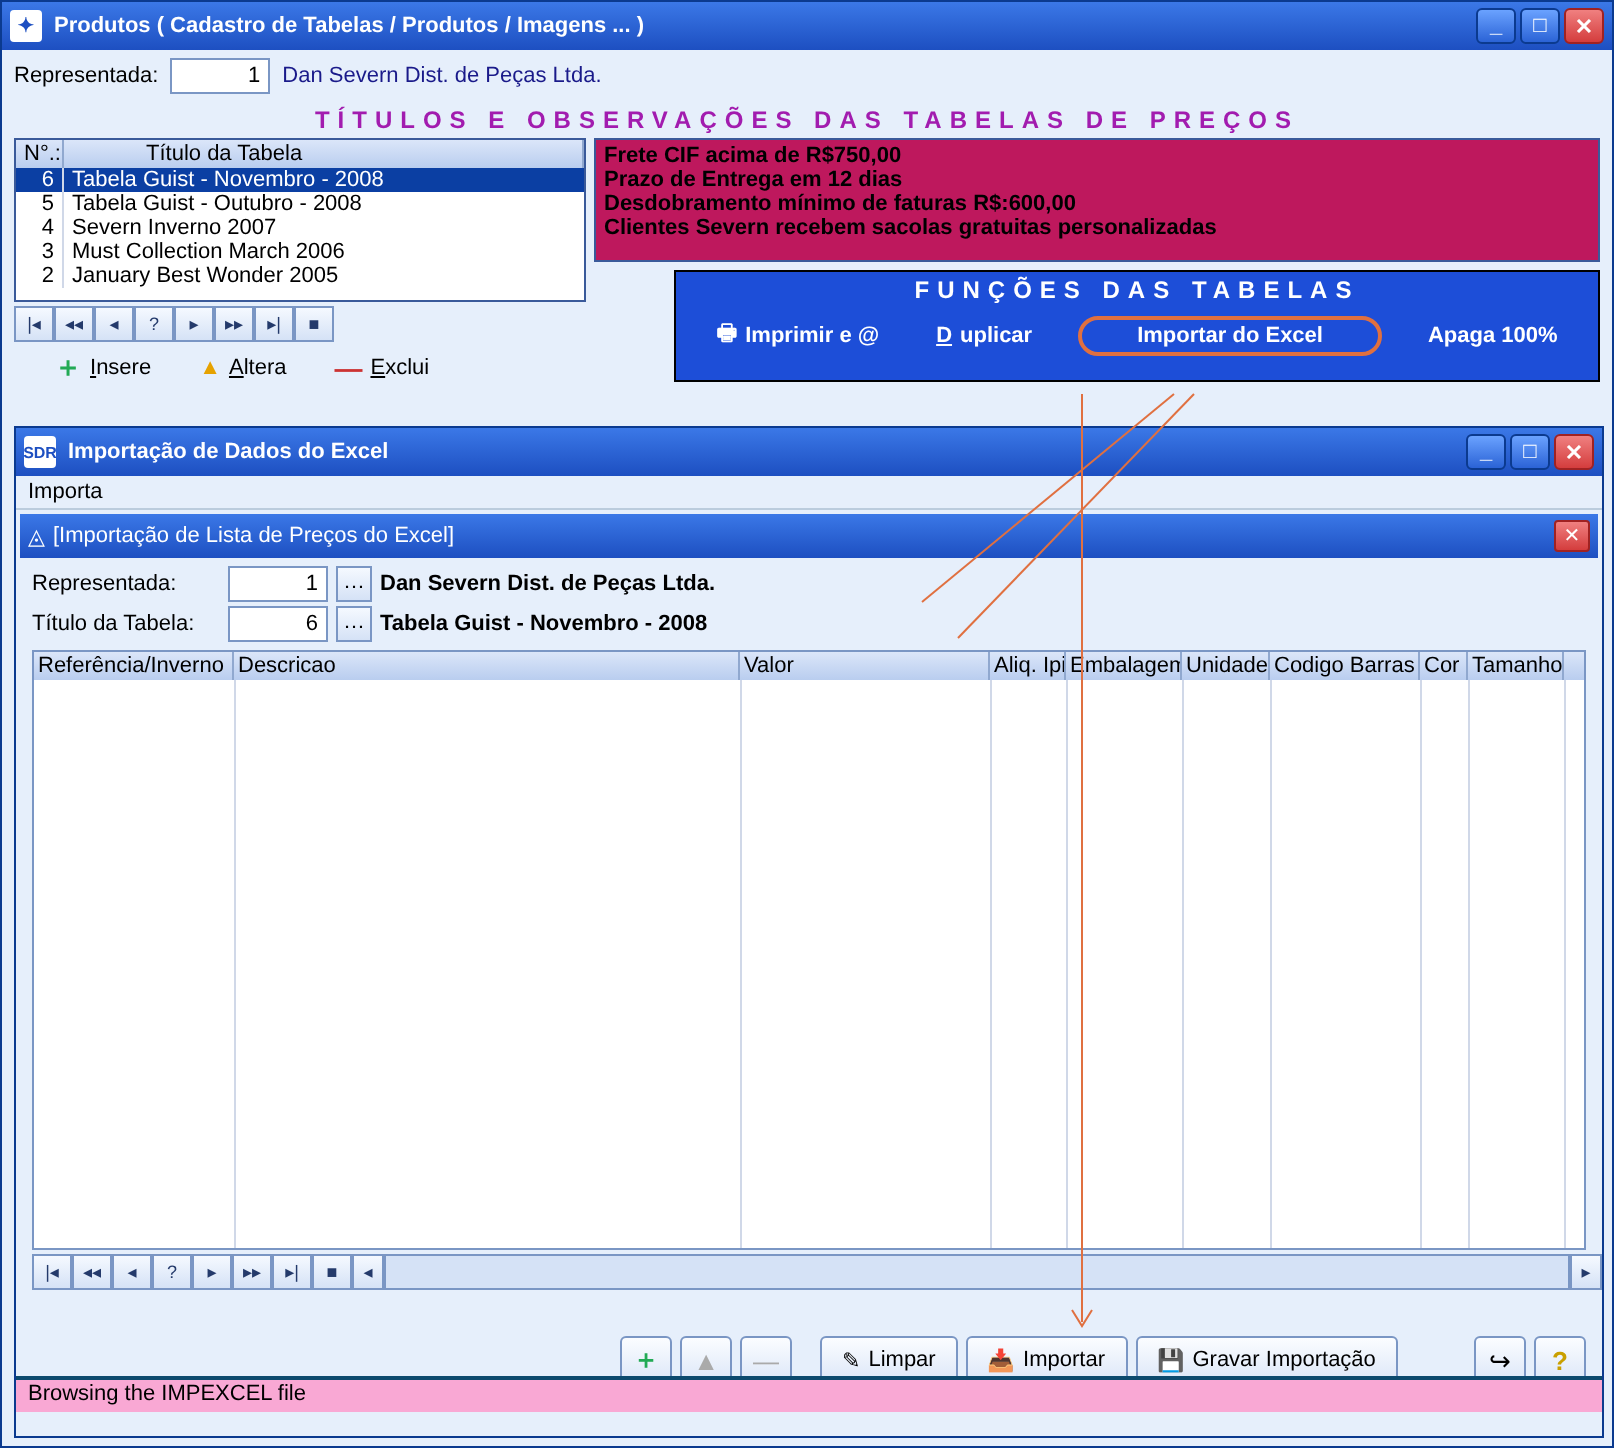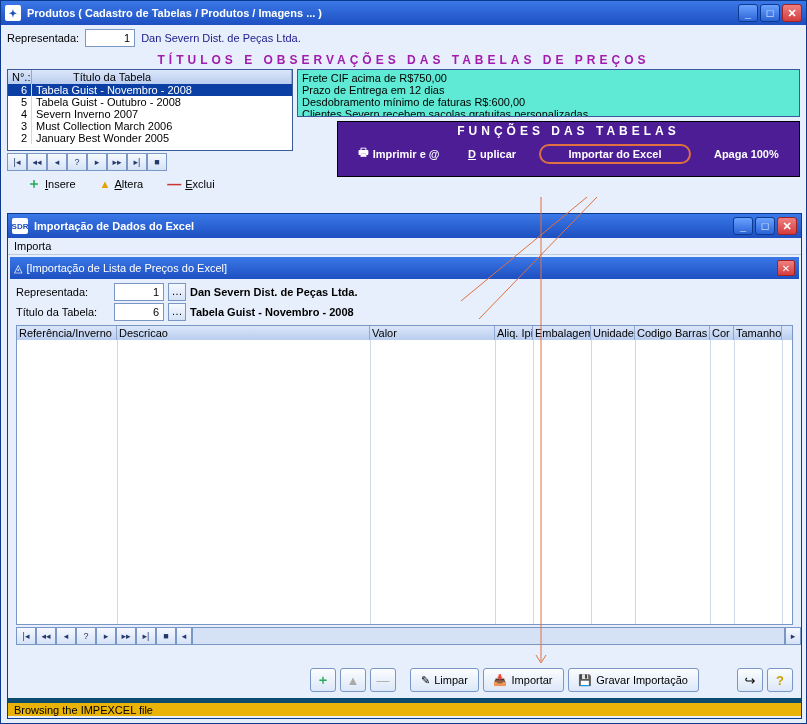--- a/index.html
+++ b/index.html
@@ -39,22 +39,22 @@
 
 .nav-row { display: flex; align-items: center; gap: 0; margin-top: 2px; background: #e6effb; }
 .nbtn { width: 20px; height: 18px; border: 1px solid #7a96c4; background: linear-gradient(#f5f9ff,#d5e2f6); display: flex; align-items: center; justify-content: center; font-size: 9px; color: #243a6b; cursor: default; }
 
 .actions-row { margin-top: 2px; display: flex; gap: 24px; padding: 2px 6px 0 20px; }
 .act { display: flex; align-items: center; gap: 4px; font-size: 11px; }
 .plus { color: #2a5; font-weight: bold; font-size: 14px; }
 .tri { color: #e6a200; font-weight: bold; }
 .minus { color: #c33; font-weight: bold; font-size: 14px; }
 
-.obs-box { border: 1px solid #3a5a9a; background: #5eead4; height: 48px; padding: 2px 4px; font-size: 11px; overflow: hidden; }
-.func-panel { background: #4c1d95; color: #fff; border: 1px solid #000; margin-top: 4px; height: 56px; margin-left: 40px; }
+.obs-box { border: 1px solid #3a5a9a; background: #be185d; height: 62px; padding: 2px 4px; font-size: 11px; overflow: hidden; font-weight: bold; }
+.func-panel { background: #1d4ed8; color: #fff; border: 1px solid #000; margin-top: 4px; height: 56px; margin-left: 40px; }
 .func-title { text-align: center; letter-spacing: 4px; font-weight: bold; padding: 2px 0; font-size: 12px; }
 .func-row { display: flex; align-items: center; justify-content: space-around; padding: 2px 6px; }
 .fbtn { color: #fff; font-weight: bold; font-size: 11px; padding: 2px 6px; display: flex; align-items: center; gap: 4px; white-space: nowrap; }
 .fbtn.hl { border: 2px solid #e07040; border-radius: 10px; padding: 2px 28px; }
 .fbtn .u { text-decoration: underline; }
 
 
 .win-inner { position: absolute; left: 6px; top: 212px; width: 795px; height: 506px; border: 1px solid #0b3a8f; background: #e6effb; }
 .menubar { background: #e6effb; border-bottom: 1px solid #bcd; padding: 2px 6px; font-size: 11px; }
 .sub-titlebar { background: linear-gradient(#3b78e7,#1d4fc1); height: 22px; display: flex; align-items: center; padding: 0 4px; color: #fff; margin: 2px; }
@@ -71,21 +71,21 @@
 .g2-head { display: flex; background: linear-gradient(#dbe6f9,#b9cdef); }
 .g2h { border-right: 1px solid #90a8cf; padding: 1px 2px; font-size: 11px; white-space: nowrap; overflow: hidden; }
 .g2-body { flex: 1; background: #fff; position: relative; }
 .g2-body .sep { position: absolute; top: 0; bottom: 0; width: 1px; background: #d0d8e8; }
 
 .btnbar { display: flex; align-items: center; gap: 4px; padding: 4px 8px; margin-top: 4px; position: absolute; bottom: 22px; left: 0; right: 0; }
 .btn3d { border: 1px solid #7a96c4; background: linear-gradient(#fbfdff,#dce7f8); border-radius: 3px; height: 24px; padding: 0 10px; display: flex; align-items: center; gap: 4px; font-size: 11px; cursor: default; }
 .iconbtn { width: 26px; height: 24px; border: 1px solid #7a96c4; background: linear-gradient(#fbfdff,#dce7f8); border-radius: 3px; display: flex; align-items: center; justify-content: center; font-size: 13px; cursor: default; }
 .iconbtn.dis { color: #aaa; }
 .spacer { flex: 1; }
-.statusbar { position: absolute; bottom: 2px; left: 0; right: 0; height: 18px; border-top: 5px solid #0c4a6e; background: #eab308; padding: 1px 6px; font-size: 11px; }
+.statusbar { position: absolute; bottom: 12px; left: 0; right: 0; height: 18px; border-top: 2px solid #0c4a6e; background: #f9a8d4; padding: 1px 6px; font-size: 11px; }
 
 .arrow-overlay { position: absolute; left: 0; top: 0; pointer-events: none; }
 </style>
 </head>
 <body>
 
 <div class="win-outer">
   <div class="titlebar">
     <span class="icon">✦</span>
     <span class="title">Produtos ( Cadastro de Tabelas / Produtos / Imagens ... )</span>

